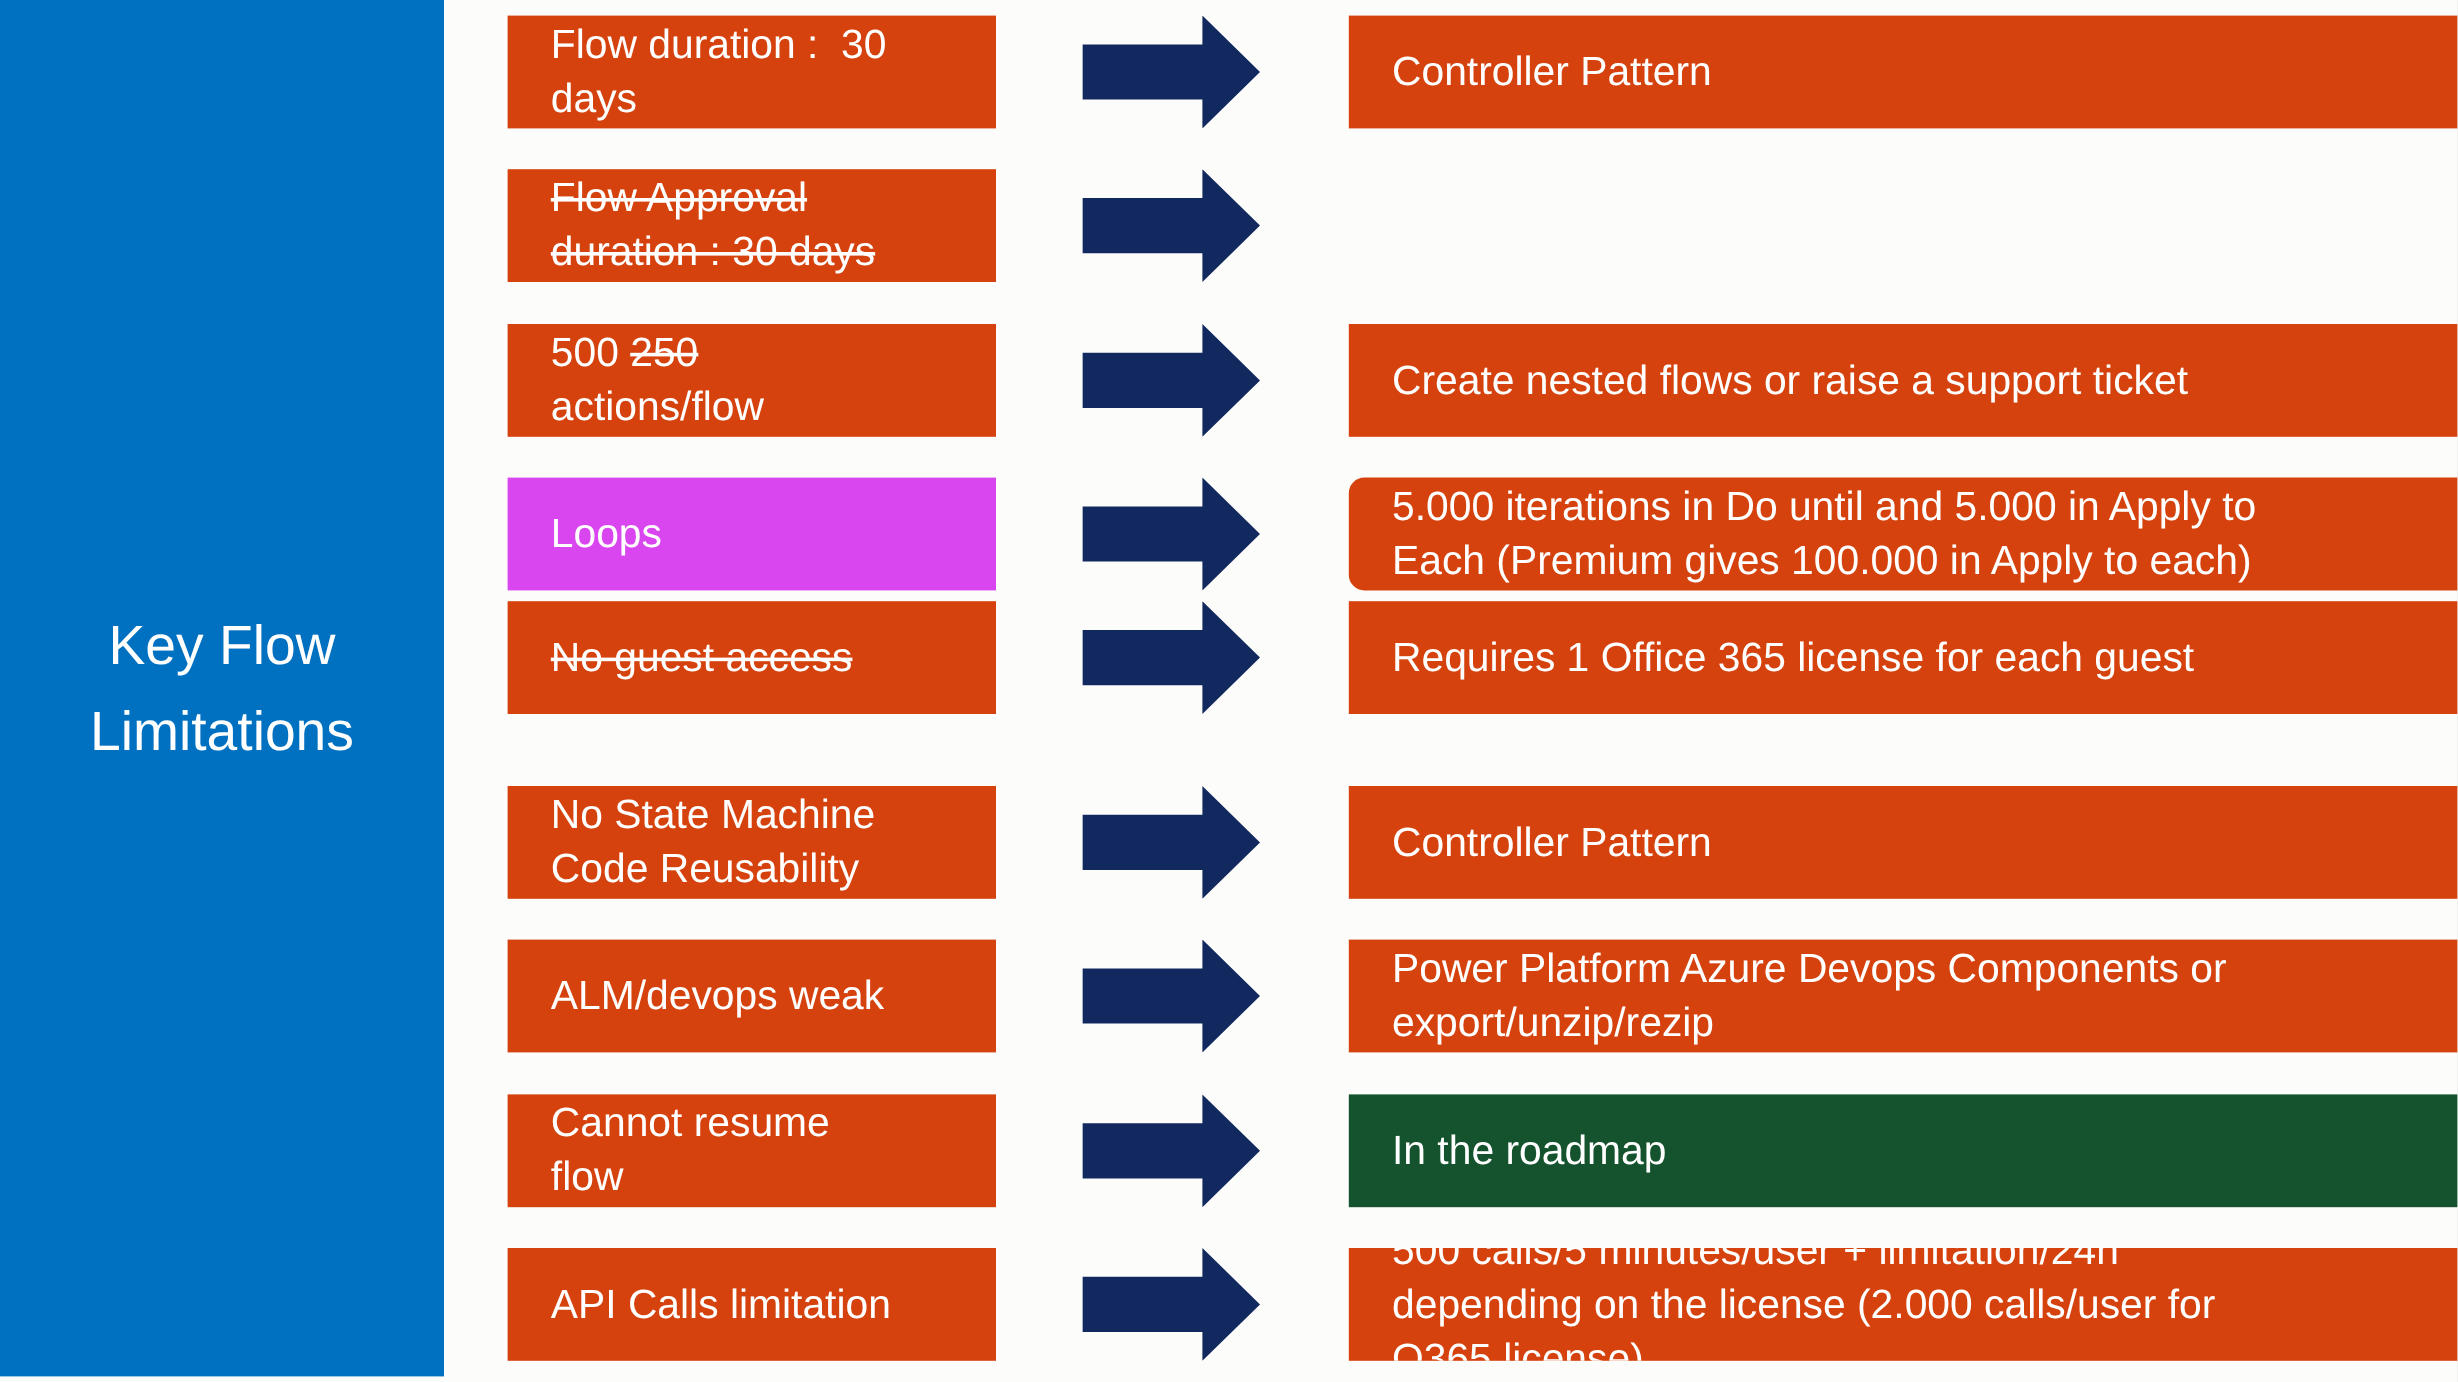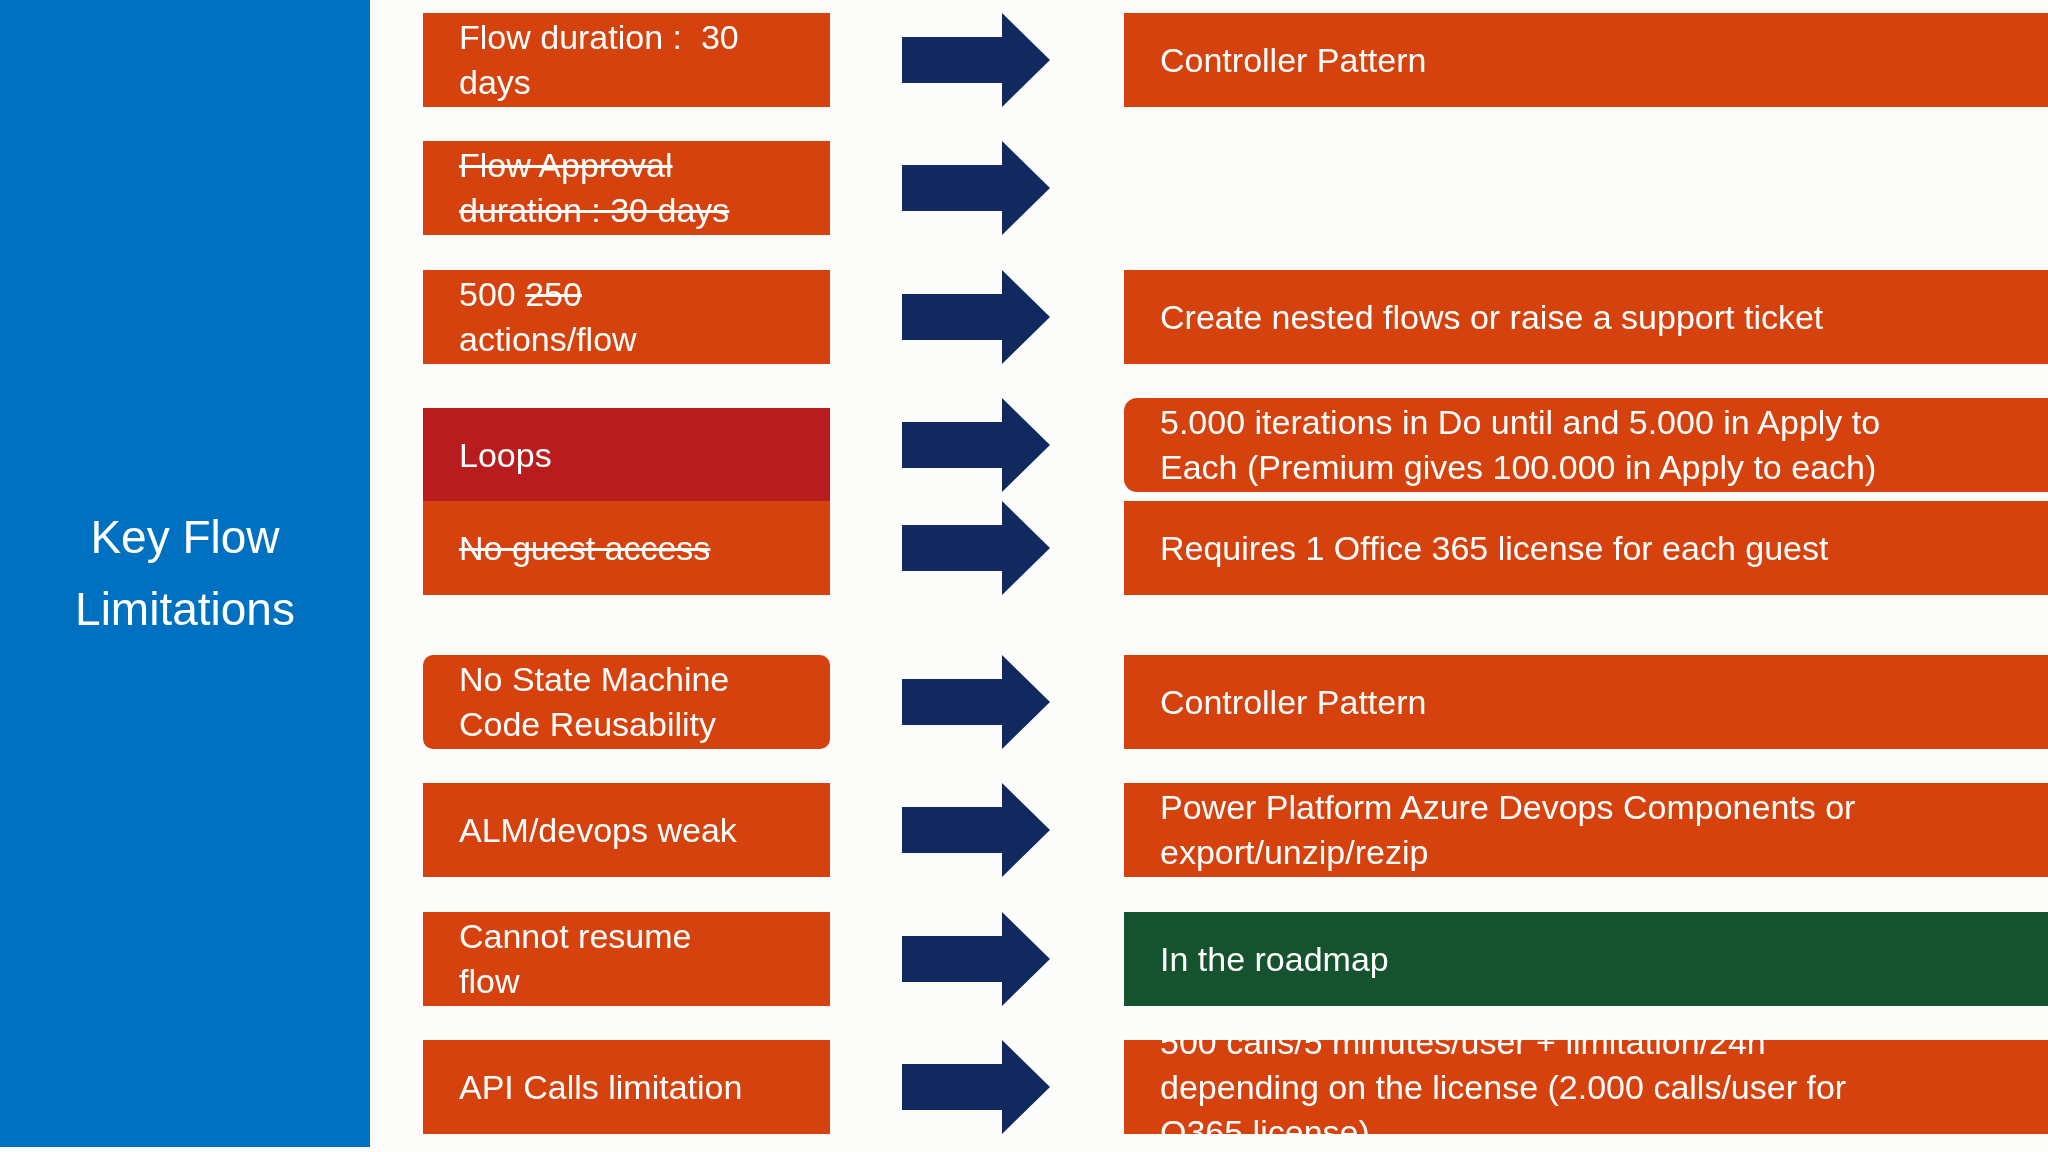--- a/index.html
+++ b/index.html
@@ -94,21 +94,21 @@
         <svg viewBox="0 0 148 94" preserveAspectRatio="none" aria-hidden="true">
           <polygon points="0,24 100,24 100,0 148,47 100,94 100,70 0,70" fill="#12295F"></polygon>
         </svg>
       </div>
       <div class="box sol" style="background: rgb(213, 66, 13);">
         <div class="txt">Create nested flows or raise a support ticket</div>
       </div>
     </div>
 
     <div class="row" style="top: 398px;">
-      <div class="box lim" style="background: #b91c1c; margin-top: 10px;">
+      <div class="box lim" style="background: #d946ef;">
         <div class="txt"><span class="pre">Loops</span><span class="strike"></span><span class="post"></span></div>
       </div>
       <div class="arrow">
         <svg viewBox="0 0 148 94" preserveAspectRatio="none" aria-hidden="true">
           <polygon points="0,24 100,24 100,0 148,47 100,94 100,70 0,70" fill="#12295F"></polygon>
         </svg>
       </div>
       <div class="box sol" style="background: rgb(213, 66, 13); border-radius: 13px;">
         <div class="txt">5.000 iterations in Do until and 5.000 in Apply to
 Each (Premium gives 100.000 in Apply to each)</div>
@@ -123,21 +123,21 @@
         <svg viewBox="0 0 148 94" preserveAspectRatio="none" aria-hidden="true">
           <polygon points="0,24 100,24 100,0 148,47 100,94 100,70 0,70" fill="#12295F"></polygon>
         </svg>
       </div>
       <div class="box sol" style="background: rgb(213, 66, 13);">
         <div class="txt">Requires 1 Office 365 license for each guest</div>
       </div>
     </div>
 
     <div class="row" style="top: 655px;">
-      <div class="box lim" style="background: rgb(213, 66, 13); border-radius: 10px;">
+      <div class="box lim" style="background: rgb(213, 66, 13);">
         <div class="txt"><span class="pre">No State Machine
 Code Reusability</span><span class="strike"></span><span class="post"></span></div>
       </div>
       <div class="arrow">
         <svg viewBox="0 0 148 94" preserveAspectRatio="none" aria-hidden="true">
           <polygon points="0,24 100,24 100,0 148,47 100,94 100,70 0,70" fill="#12295F"></polygon>
         </svg>
       </div>
       <div class="box sol" style="background: rgb(213, 66, 13);">
         <div class="txt">Controller Pattern</div>

